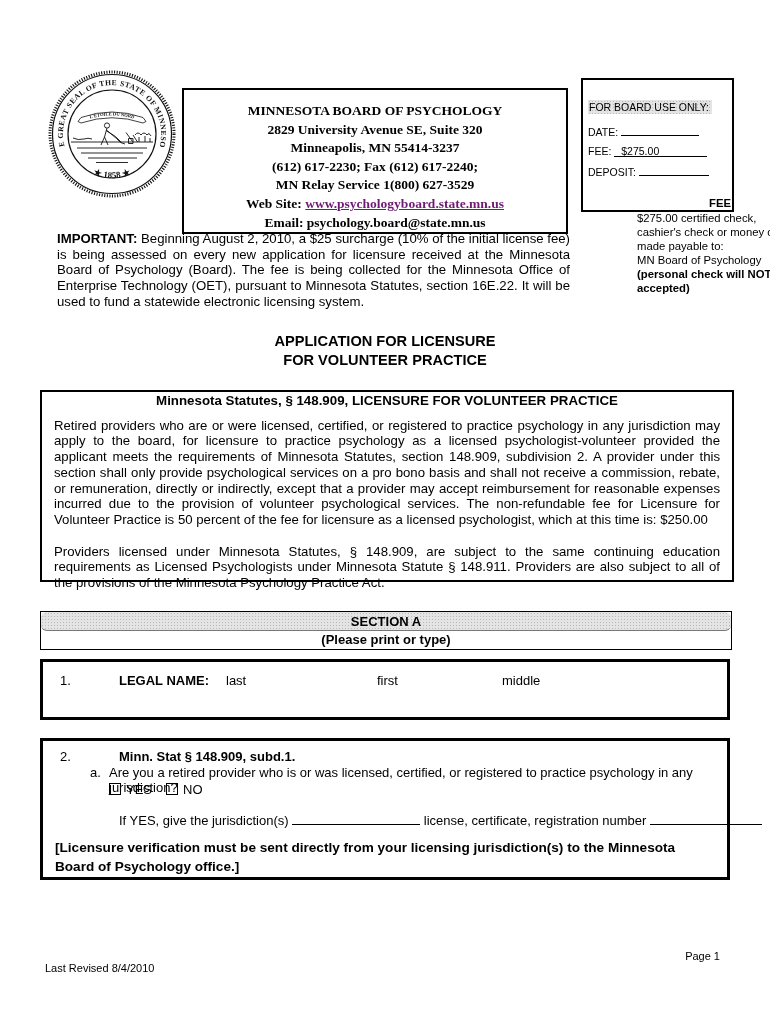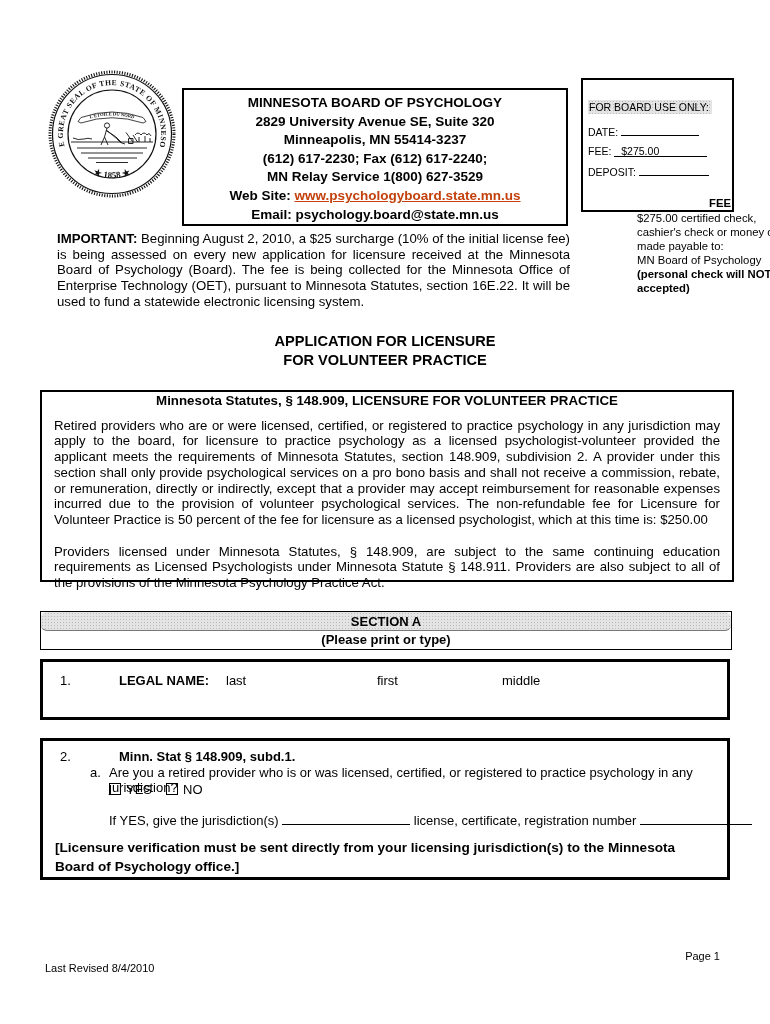--- a/index.html
+++ b/index.html
@@ -5,22 +5,22 @@
   html,body{margin:0;padding:0;background:#fff;}
   .page{position:relative;width:770px;height:1024px;background:#fff;overflow:hidden;
         font-family:"Liberation Sans",sans-serif;color:#000;}
   .abs{position:absolute;}
 
   
   .seal{left:47px;top:69px;width:130px;height:130px;}
 
   
   .letterhead{left:182px;top:88px;width:382px;height:130px;border:2px solid #000;
-              text-align:center;font-weight:bold;font-size:13.5px;line-height:18.6px;padding-top:4px;}
-  .weblink{color:#c2410c;text-decoration:underline;}
+              text-align:center;font-weight:bold;font-size:13.5px;line-height:18.6px;padding-top:12px;font-family:Liberation Serif, serif;}
+  .weblink{color:#701a75;text-decoration:underline;}
 
   
   .boardbox{left:581px;top:78px;width:139px;height:90px;border:2px solid #000;
             font-size:10.5px;padding:20px 5px;}
   .stipple{background-color:#e4e4e4;background-image:radial-gradient(#b9b9b9 22%,transparent 25%);
            background-size:3px 3px;}
   .bub-title{display:inline-block;padding:1px 3px 1px 1px;margin-bottom:3px;}
   .bub-row{margin-top:7px;white-space:nowrap;}
   .blank{display:inline-block;border-bottom:1px solid #000;height:11px;vertical-align:baseline;}
 
@@ -168,21 +168,21 @@
   </div>
 
   <div class="abs qbox box2">
     <span class="abs qnum" style="left:17px;top:8px">2.</span>
     <span class="abs qlabel" style="left:40px;top:8px">Minn. Stat § 148.909, subd.1.</span>
     <span class="abs" style="left:47px;top:24px">a.</span>
     <span class="abs" style="left:66px;top:24px;width:606px">Are you a retired provider who is or was licensed, certified, or registered to practice psychology in any jurisdiction?</span>
     <div class="abs" style="left:66px;top:41px">
       <span class="cb"></span><span class="cblab">YES</span><span class="cb"></span><span>NO</span>
     </div>
-    <div class="abs" style="left:66px;top:71px;white-space:nowrap">
+    <div class="abs" style="left:76px;top:71px;white-space:nowrap">
       <span>If YES, give the jurisdiction(s)</span>
       <span class="blank" style="width:128px;height:12px"></span>
       <span>license, certificate, registration number</span>
       <span class="blank" style="width:112px;height:12px"></span>
     </div>
     <div class="abs note" style="left:12px;top:98px;width:660px">[Licensure verification must be sent directly from your licensing jurisdiction(s) to the Minnesota Board of Psychology office.]</div>
   </div>
 
   <div class="abs foot" style="left:45px;top:962px">Last Revised 8/4/2010</div>
   <div class="abs foot" style="left:620px;top:950px;width:100px;text-align:right">Page 1</div>

